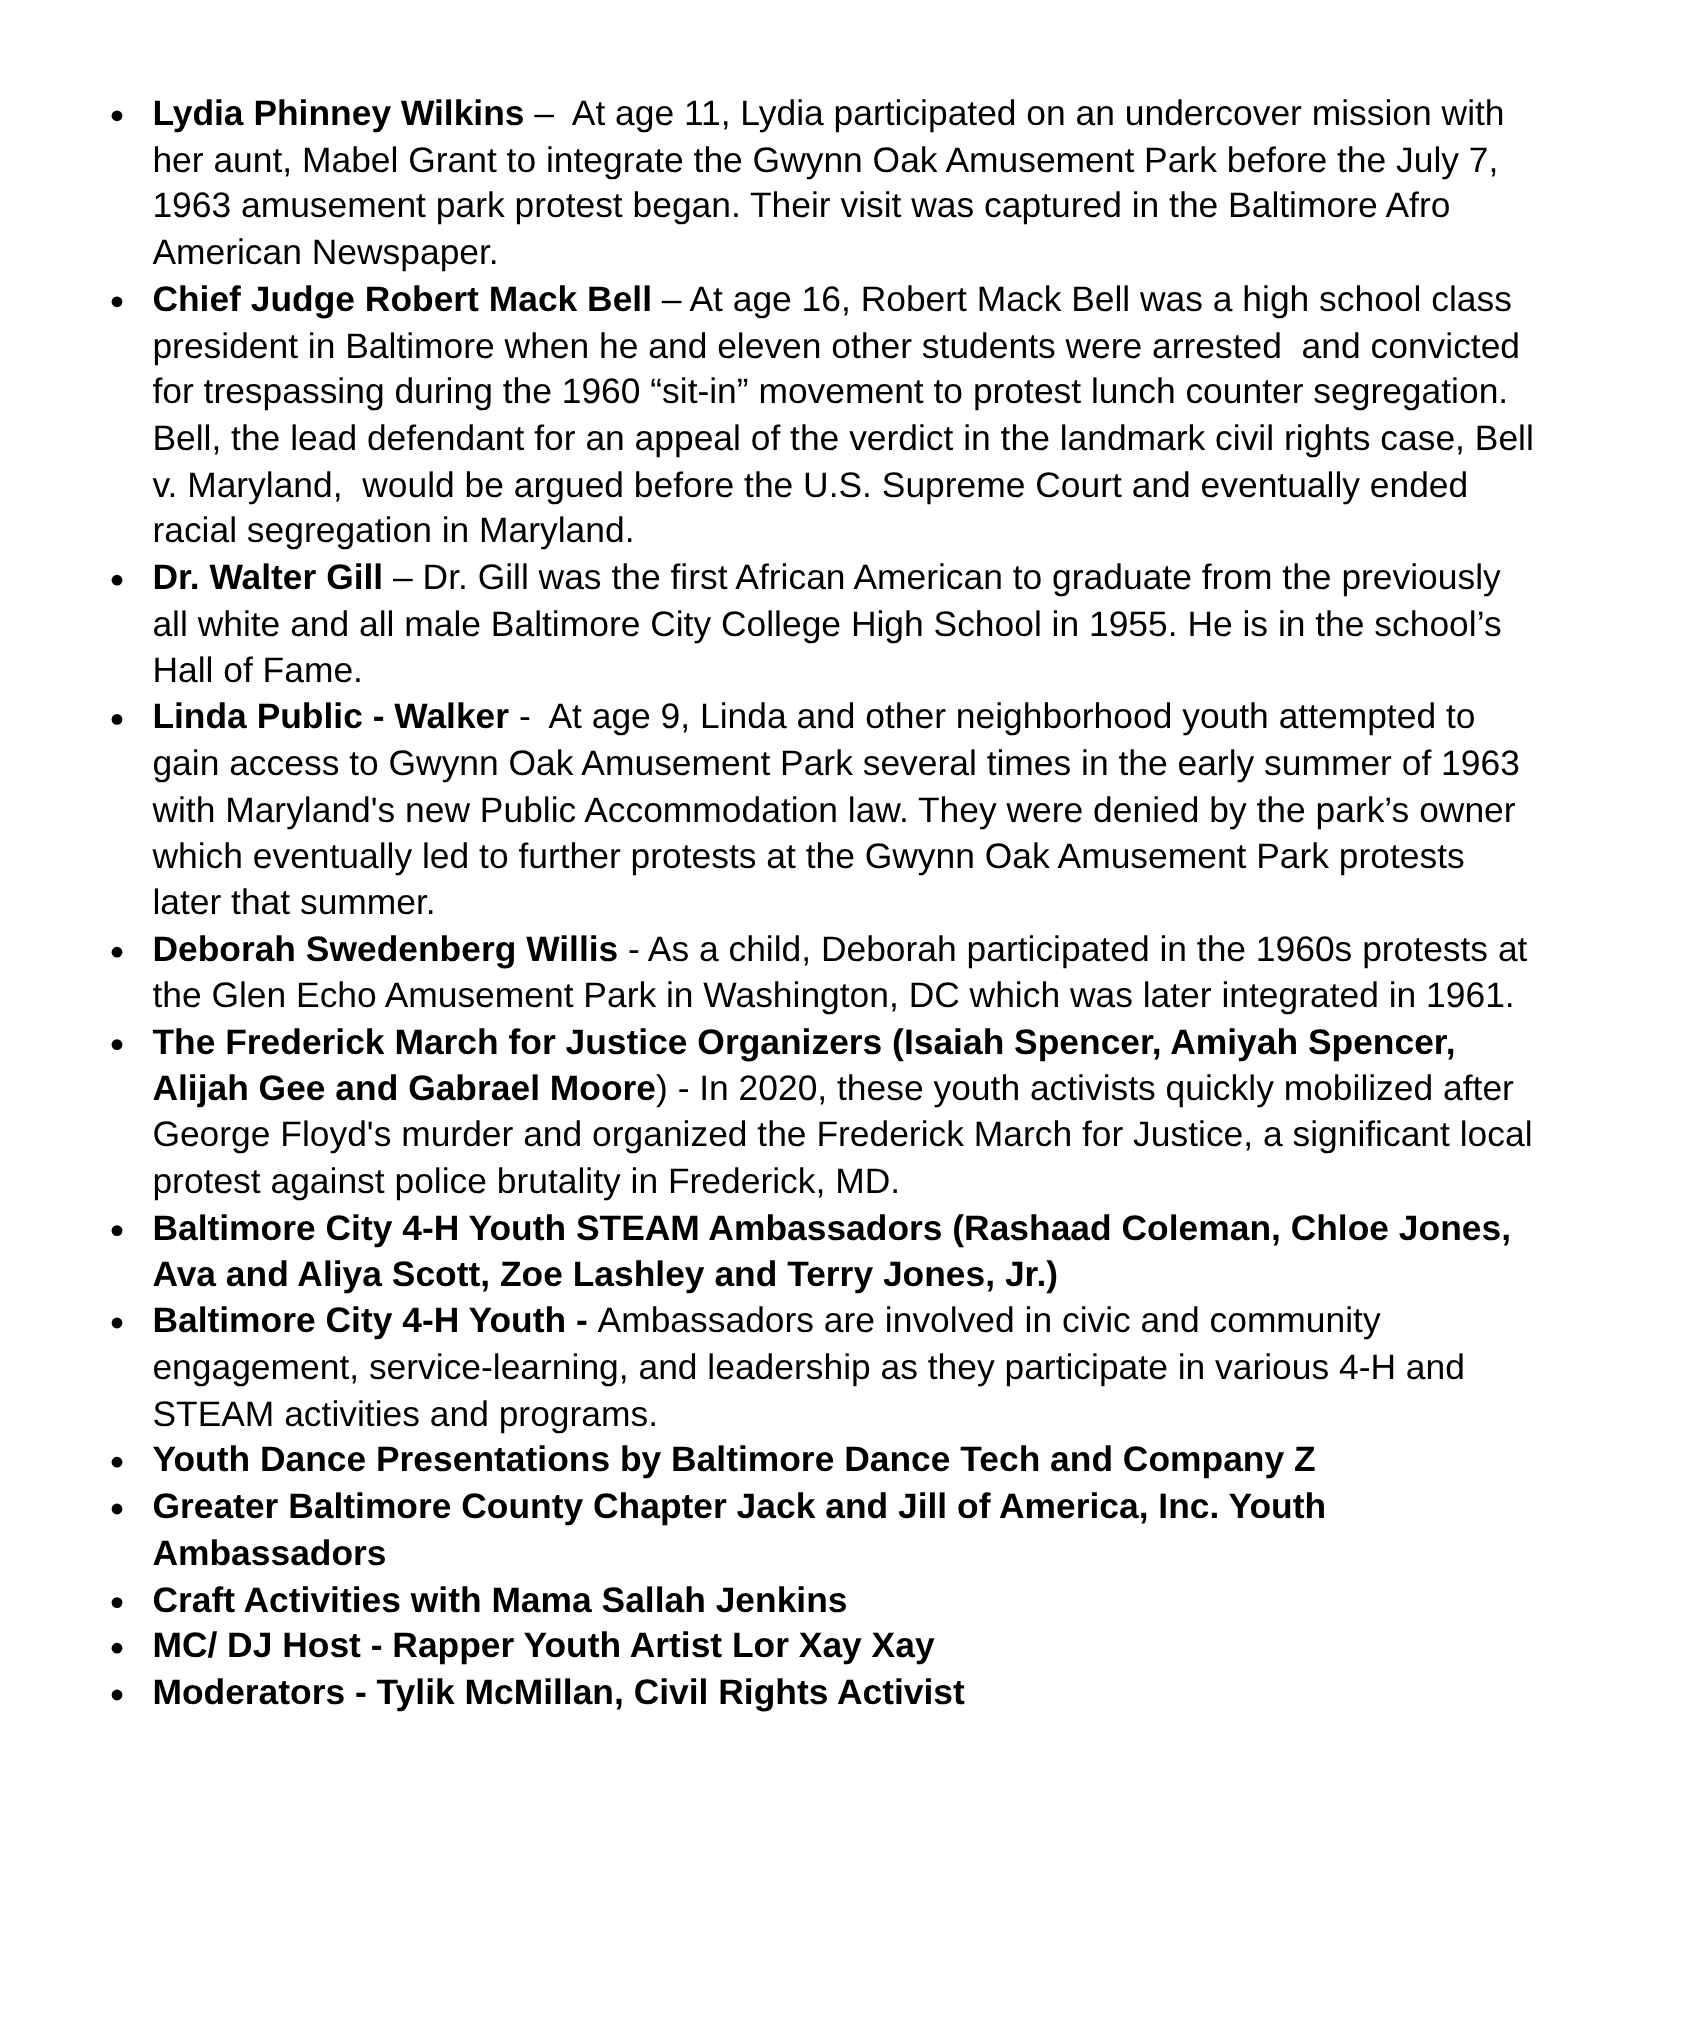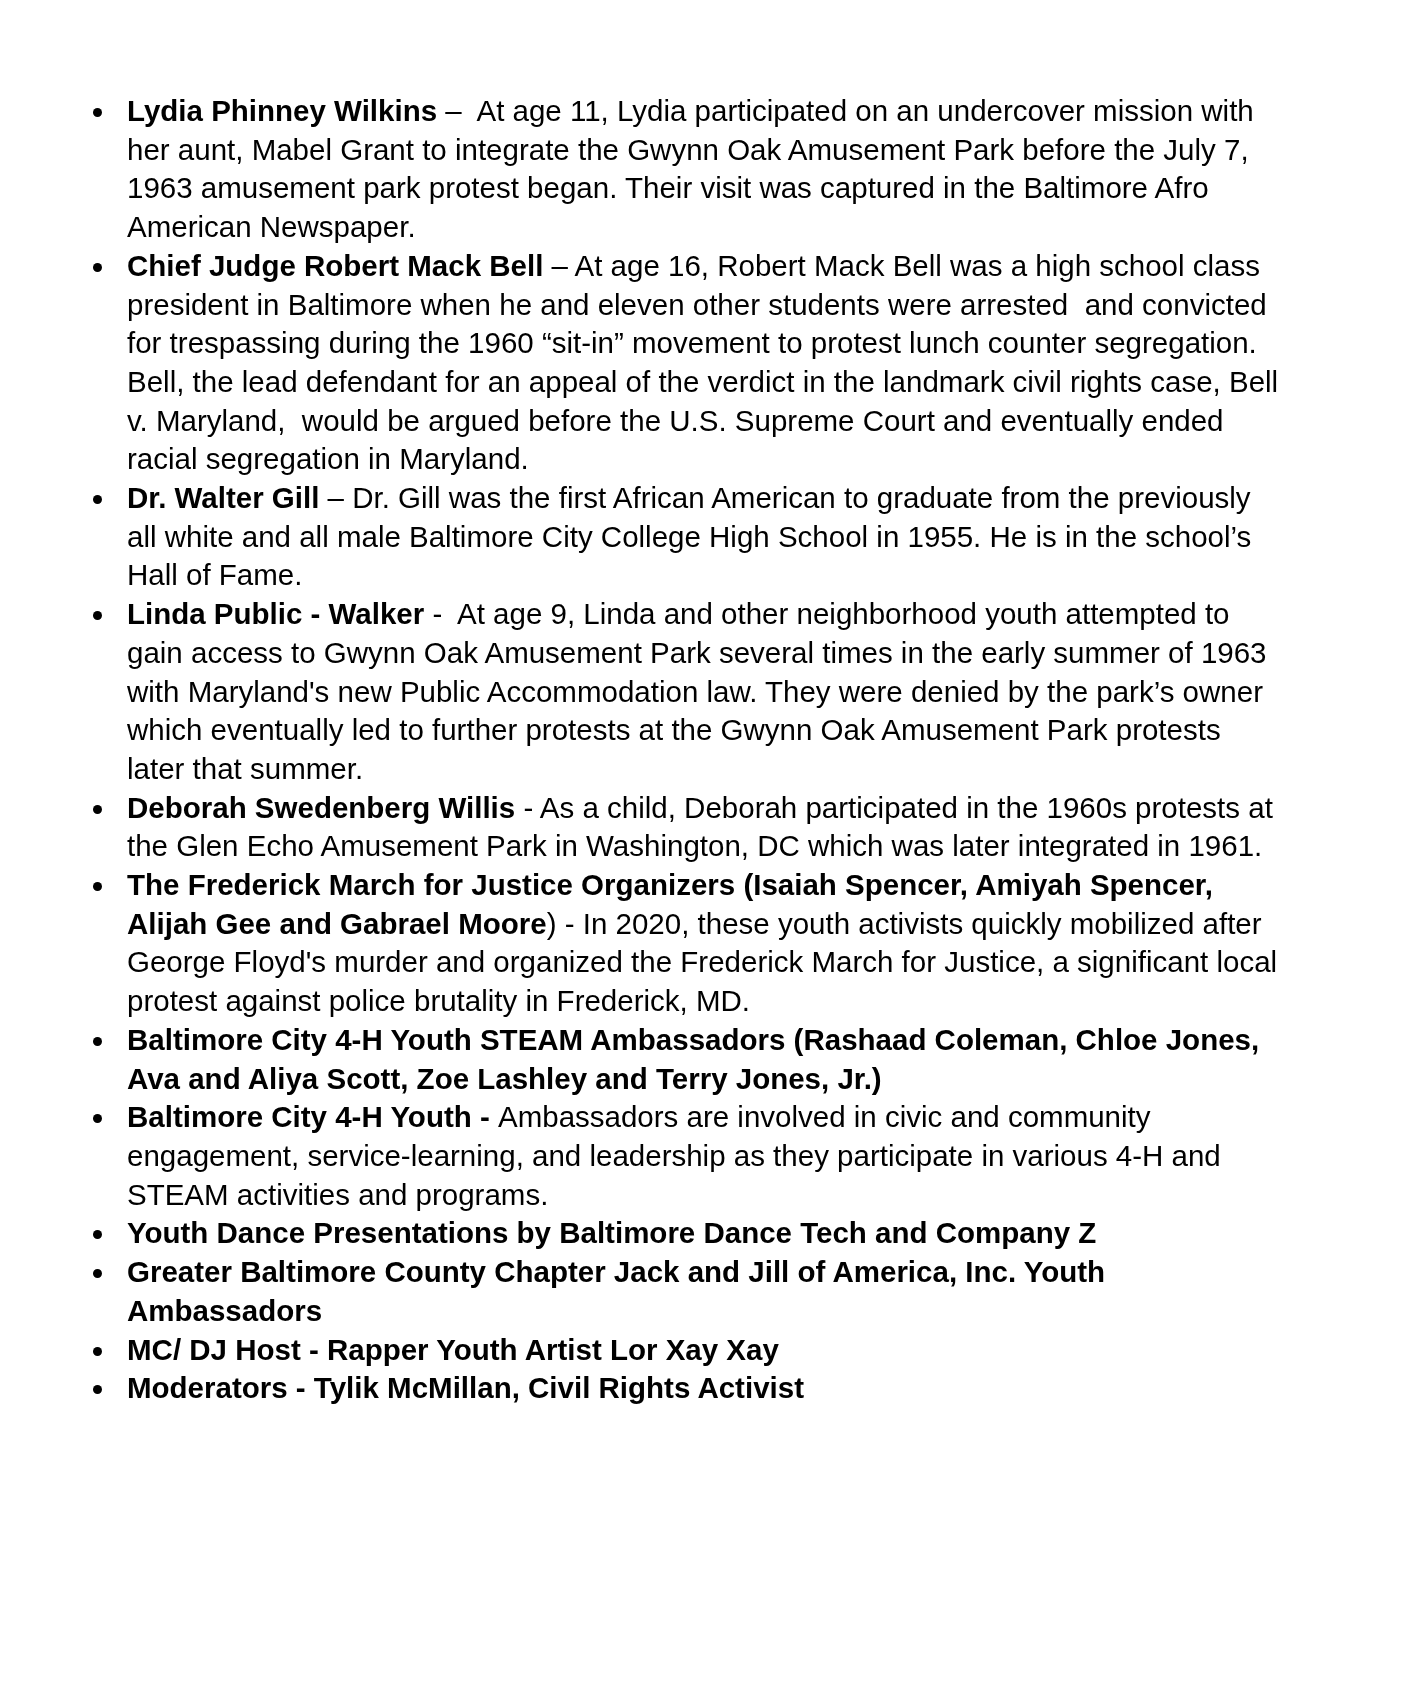--- a/index.html
+++ b/index.html
@@ -19,21 +19,21 @@
     position: absolute;
     left: 0;
     top: 0;
     width: 1408px;
     height: 1688px;
     background: #ffffff;
   }
   ul.doc-list {
     position: absolute;
     left: 127px;
-    top: 92px;
+    top: 76px;
     width: 1232px;
     margin: 0;
     padding: 0;
     list-style: none;
   }
   ul.doc-list li {
     position: relative;
     font-size: 29.5px;
     line-height: 38.7px;
     letter-spacing: 0;
@@ -83,16 +83,17 @@
 George Floyd's murder and organized the Frederick March for Justice, a significant local
 protest against police brutality in Frederick, MD.</span></li>
       <li><span class="seg b">Baltimore City 4-H Youth STEAM Ambassadors (Rashaad Coleman, Chloe Jones,
 Ava and Aliya Scott, Zoe Lashley and Terry Jones, Jr.)</span></li>
       <li><span class="seg b">Baltimore City 4-H Youth - </span><span class="seg">Ambassadors are involved in civic and community
 engagement, service-learning, and leadership as they participate in various 4-H and
 STEAM activities and programs.</span></li>
       <li><span class="seg b">Youth Dance Presentations by Baltimore Dance Tech and Company Z</span></li>
       <li><span class="seg b">Greater Baltimore County Chapter Jack and Jill of America, Inc. Youth
 Ambassadors</span></li>
+      <li><span class="seg b">Craft Activities with Mama Sallah Jenkins</span></li>
       <li><span class="seg b">MC/ DJ Host - Rapper Youth Artist Lor Xay Xay</span></li>
       <li><span class="seg b">Moderators - Tylik McMillan, Civil Rights Activist</span></li>
     </ul>
 </div>
 
 </body></html>

